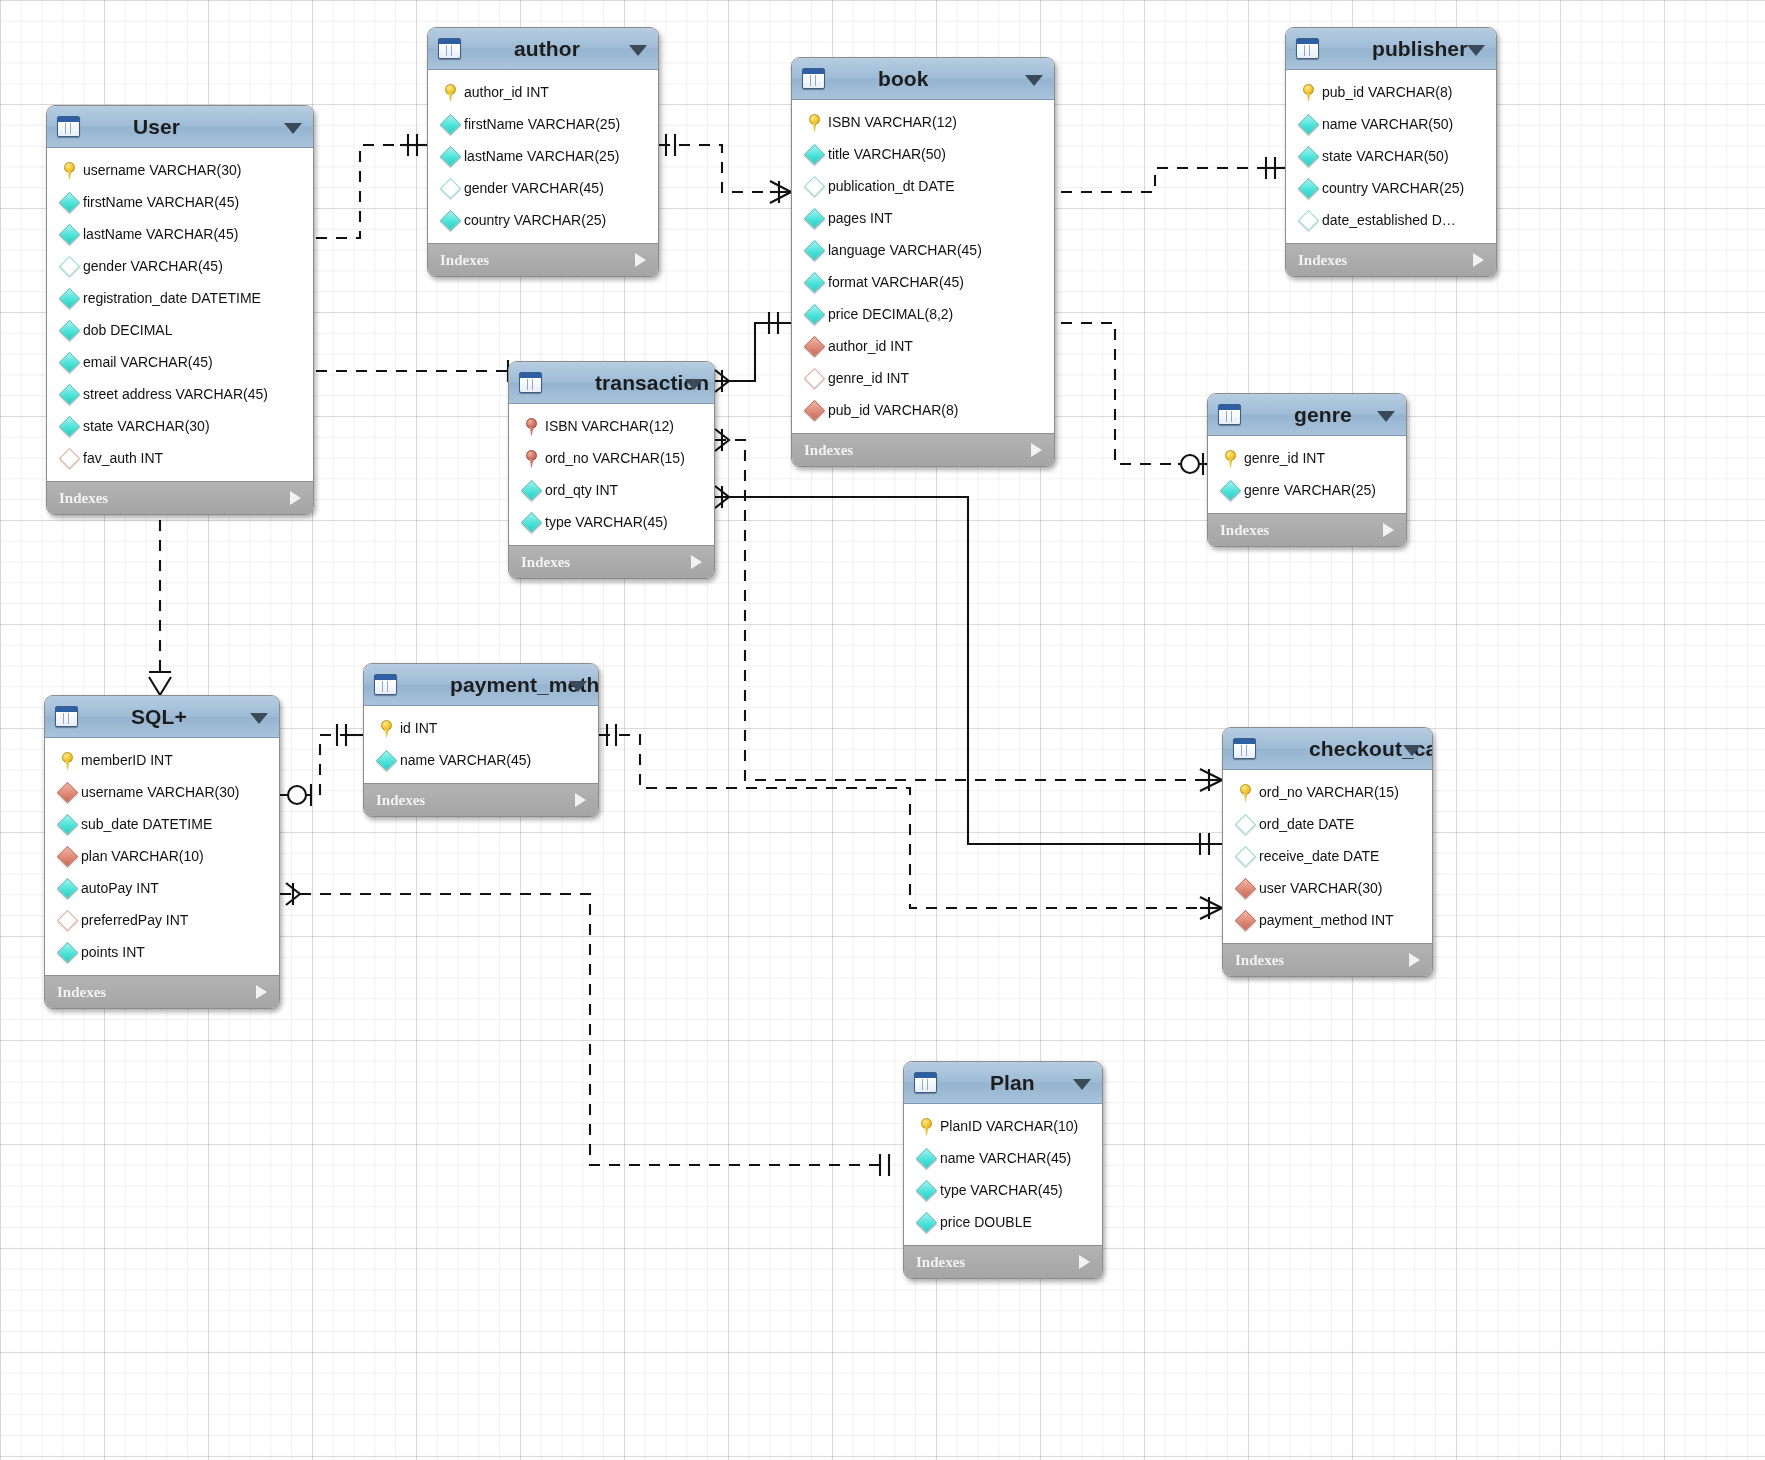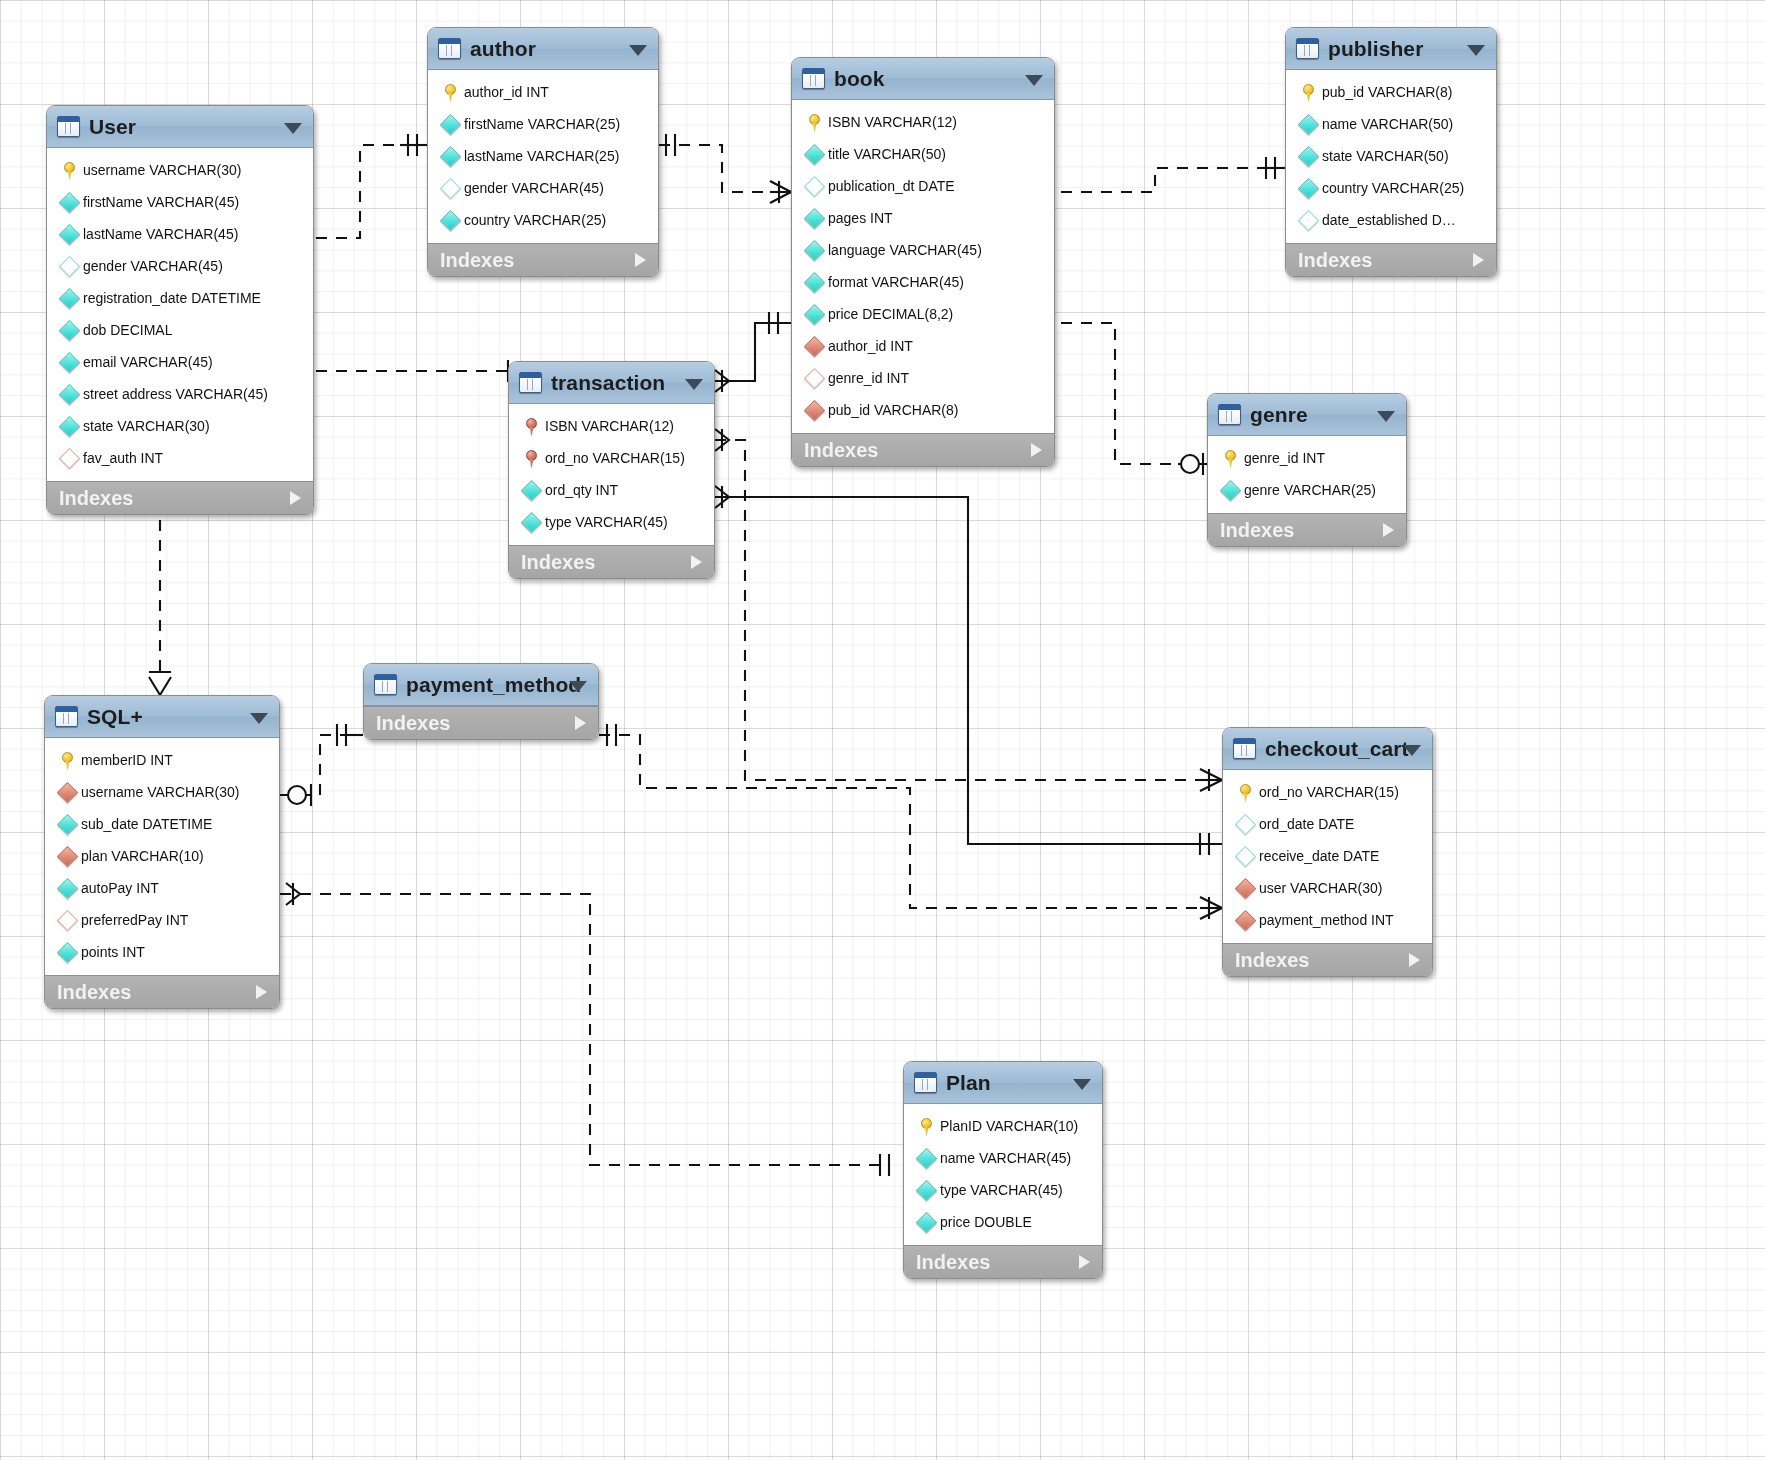--- a/index.html
+++ b/index.html
@@ -30,20 +30,21 @@
     overflow:hidden;
     box-sizing:border-box;
   }
   .thead{
     height:41px;
     display:flex;align-items:center;
     padding:0 0 0 10px;
     background:linear-gradient(to bottom,#b6cde2 0%,#9fbcd6 48%,#95b4d0 52%,#a9c3da 100%);
     border-bottom:1px solid #7d98b3;
     position:relative;
+    gap:44px;
   }
   .ticon{
     width:21px;height:19px;flex:0 0 auto;margin-right:9px;
     border:1.5px solid #3a5f8f;border-radius:2px;
     background:linear-gradient(to bottom,#2e5fa3 0%,#2e5fa3 26%,#ffffff 26%,#e8eef6 100%);
     box-shadow:0 1px 1px rgba(0,0,0,0.35);
     position:relative;
   }
   .ticon::after{
     content:"";position:absolute;left:4px;top:6px;right:4px;bottom:2px;
@@ -59,21 +60,21 @@
   }
   .tbody{padding:6px 0 7px 0;background:#fff;}
   .row{display:flex;align-items:center;height:32px;padding-left:11px;white-space:nowrap;}
   .glyph{width:22px;flex:0 0 auto;display:flex;align-items:center;justify-content:center;margin-right:3px;}
   .lbl{font-size:14px;color:#111;}
   .tfoot{
     height:32px;display:flex;align-items:center;padding:0 10px 0 12px;
     background:linear-gradient(to bottom,#b3b3b3 0%,#a5a5a5 100%);
     border-top:1px solid #8f8f8f;position:relative;
   }
-  .ftxt{font-size:20px;font-weight:bold;color:#f2f2f2;}
+  .ftxt{font-size:15px;font-weight:bold;color:#f2f2f2;font-family:Liberation Serif, serif;}
   .fcaret{
     position:absolute;right:12px;top:50%;margin-top:-7px;
     width:0;height:0;border-top:7px solid transparent;border-bottom:7px solid transparent;
     border-left:11px solid #f2f2f2;
   }
 
   
   .key{width:11px;height:17px;position:relative;display:block;}
   .key .head{
     position:absolute;left:0;top:0;width:11px;height:11px;border-radius:50%;
@@ -508,20 +509,37 @@
           <span class="ftxt">Indexes</span>
           <span class="fcaret"></span>
         </div>
       </div>
       <div class="tbl" style="left: 363px; top: 663px; width: 236px;">
         <div class="thead">
           <span class="ticon"></span>
           <span class="ttitle">payment_method</span>
           <span class="tcaret"></span>
         </div>
+        <div class="tbody">
+          <div class="row">
+            <span class="glyph">
+              <span class="key">
+                <span class="head"></span>
+                <span class="stem"></span>
+              </span>
+            </span>
+            <span class="lbl">id INT</span>
+          </div>
+          <div class="row">
+            <span class="glyph">
+              <span class="dia cyan-f"></span>
+            </span>
+            <span class="lbl">name VARCHAR(45)</span>
+          </div>
+        </div>
         <div class="tfoot">
           <span class="ftxt">Indexes</span>
           <span class="fcaret"></span>
         </div>
       </div>
       <div class="tbl" style="left: 44px; top: 695px; width: 236px;">
         <div class="thead">
           <span class="ticon"></span>
           <span class="ttitle">SQL+</span>
           <span class="tcaret"></span>

